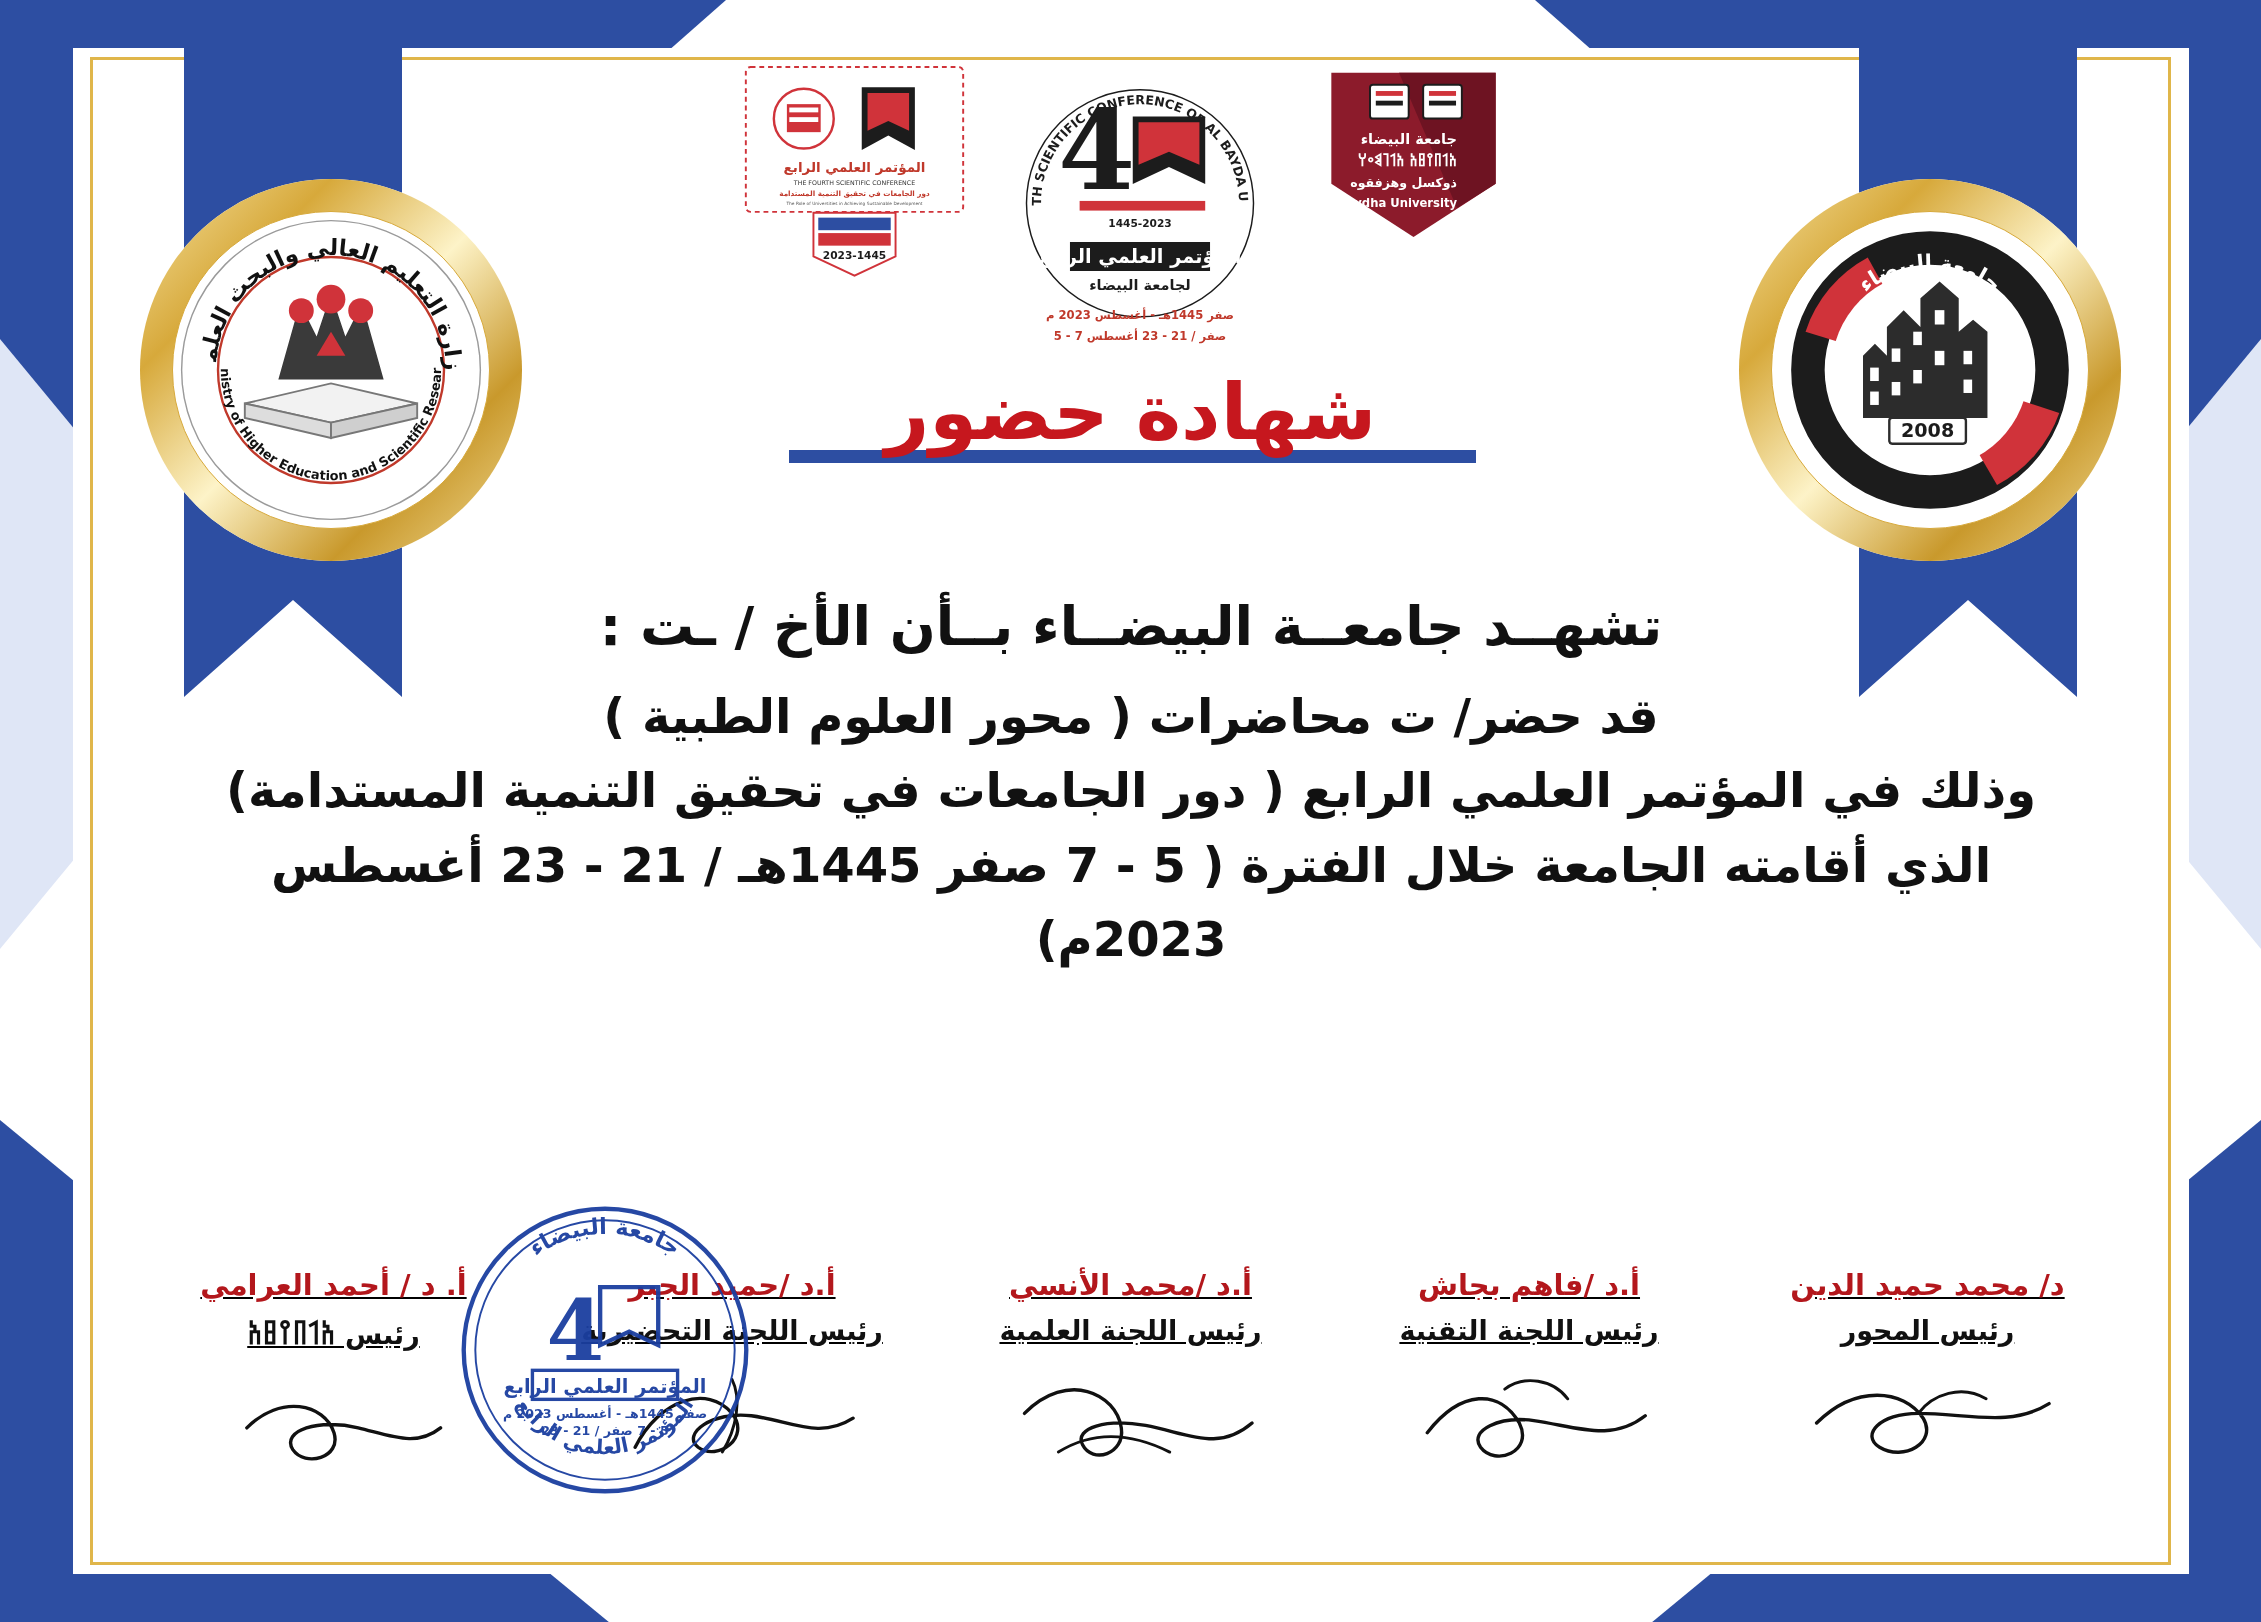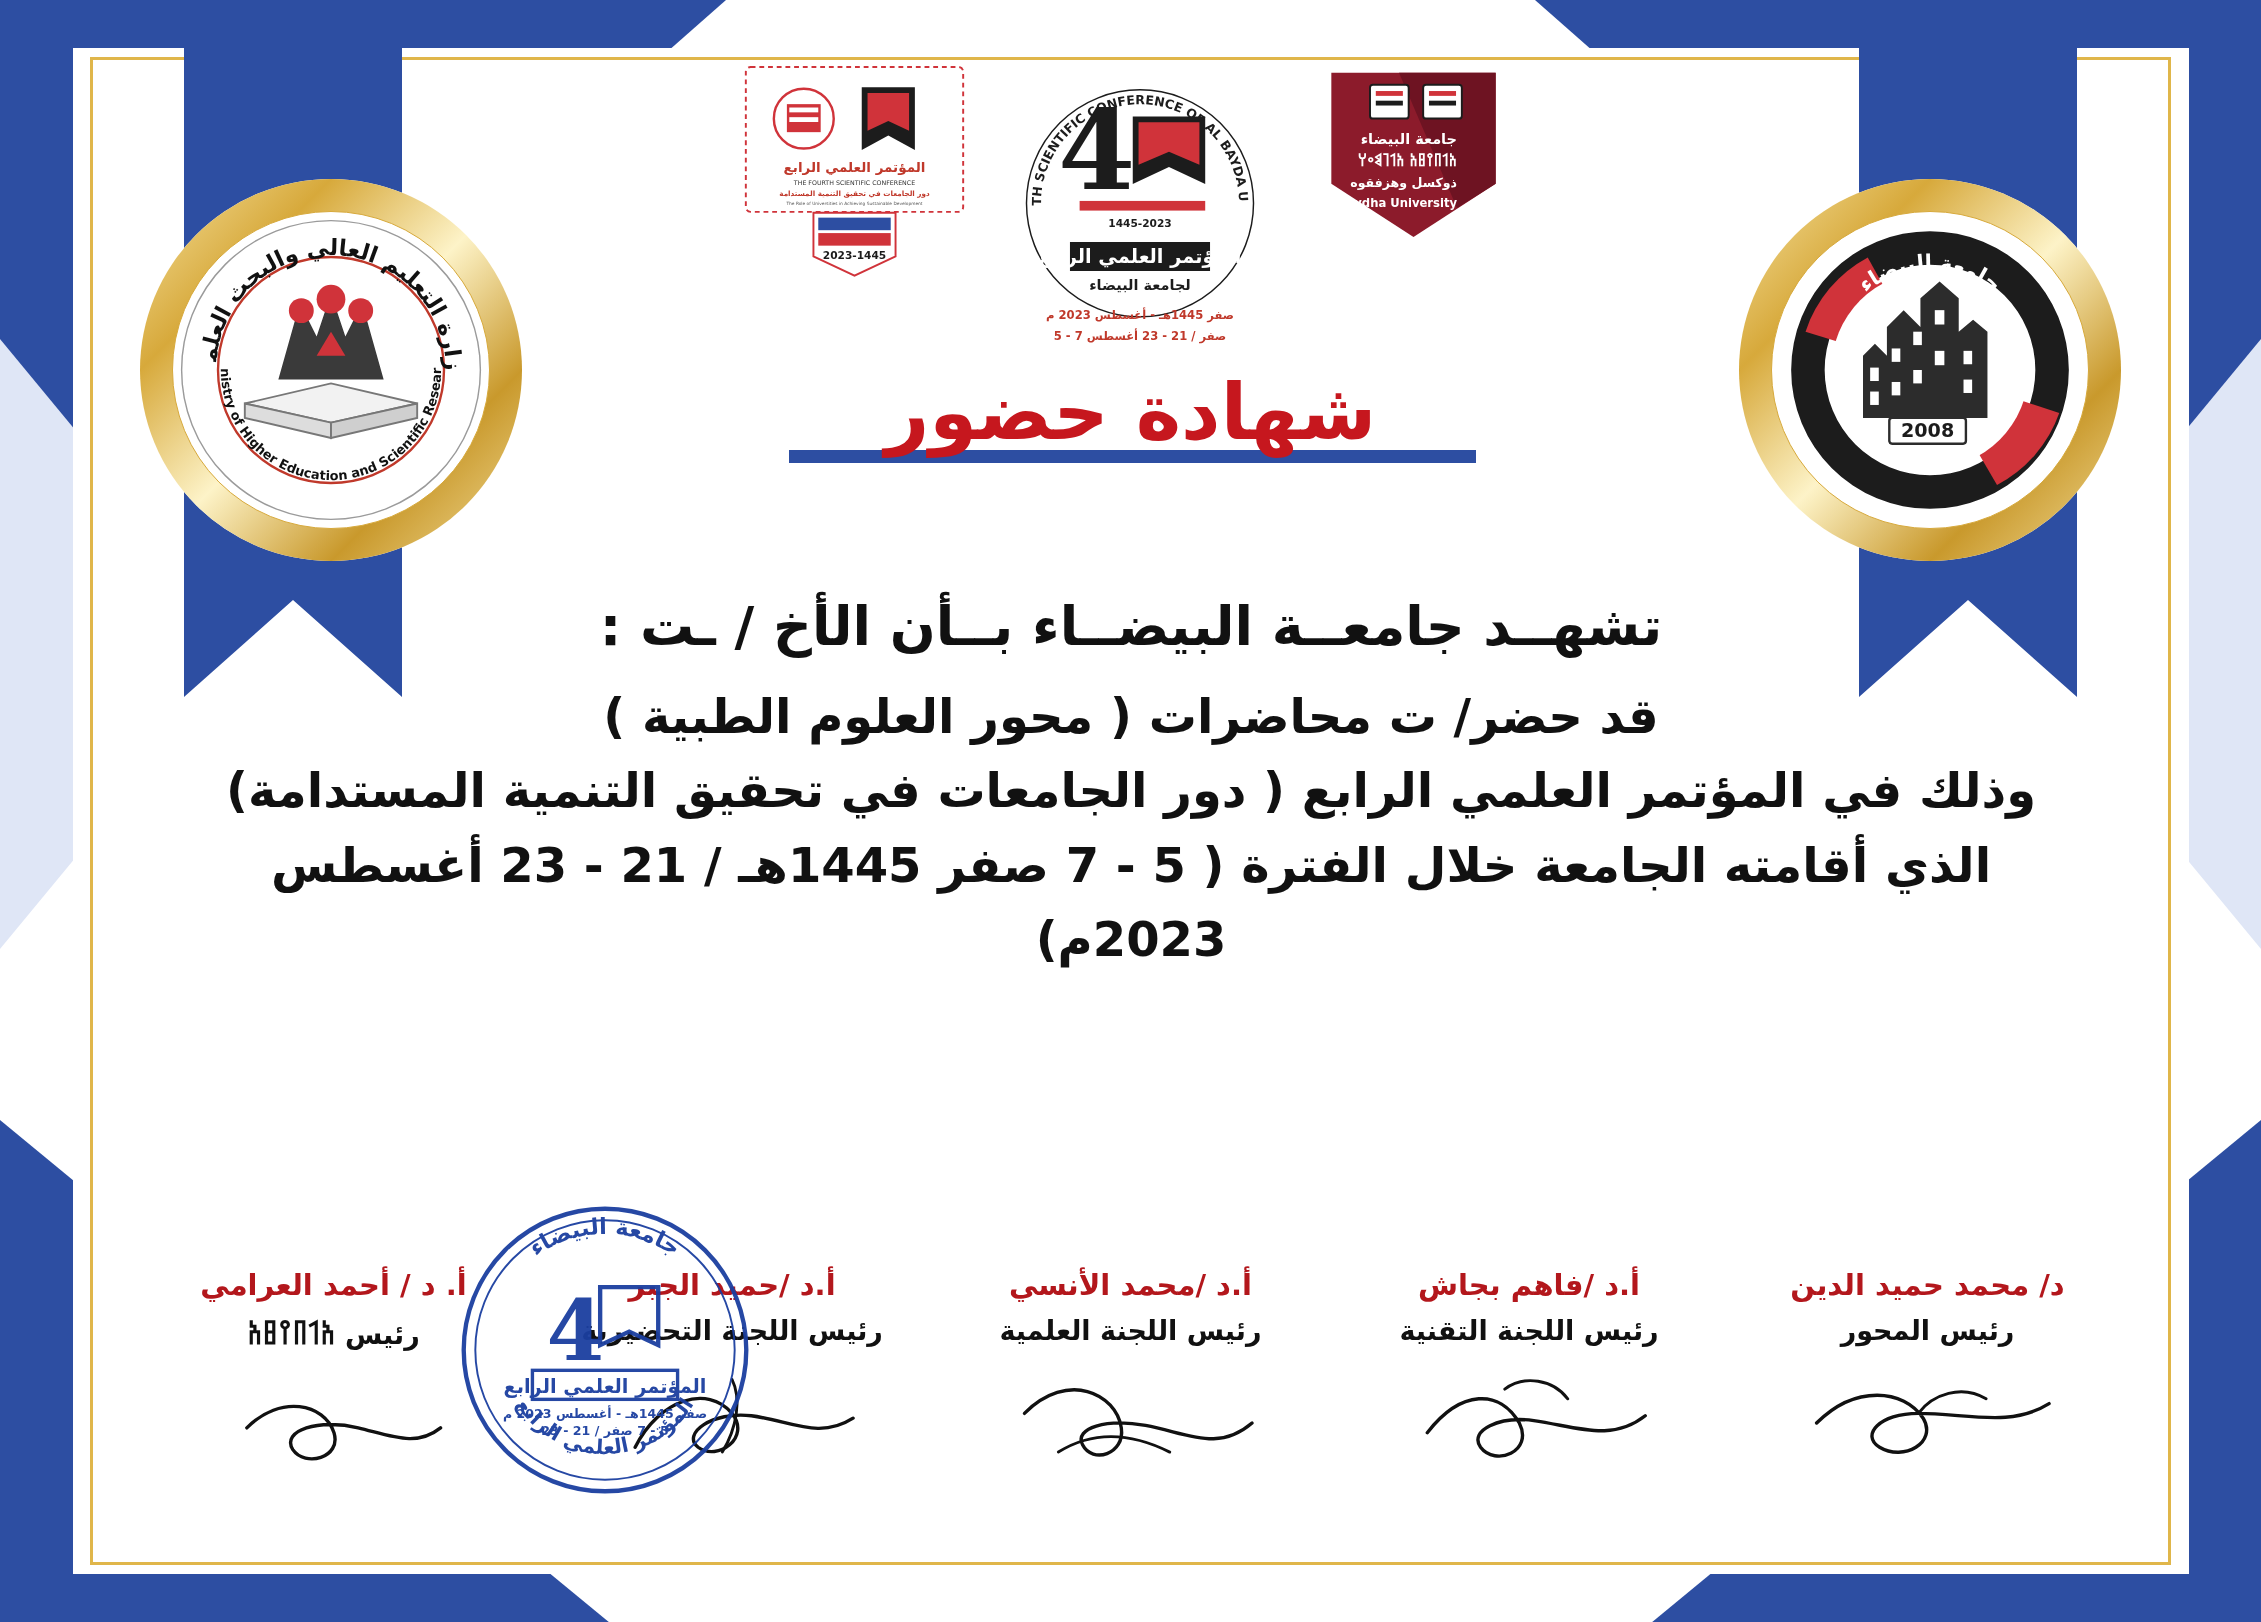--- a/index.html
+++ b/index.html
@@ -215,20 +215,21 @@
     width: 1971px;
     display: flex;
     direction: rtl;
     justify-content: space-between;
     align-items: flex-start;
   }
   .sig-col {
     width: 377px;
     text-align: center;
     position: relative;
+    text-decoration: underline;
   }
   .sig-name {
     font-family: "DejaVu Sans", sans-serif;
     font-weight: bold;
     font-size: 29px;
     color: #b3171c;
     white-space: nowrap;
   }
   .sig-role {
     font-family: "DejaVu Sans", sans-serif;

